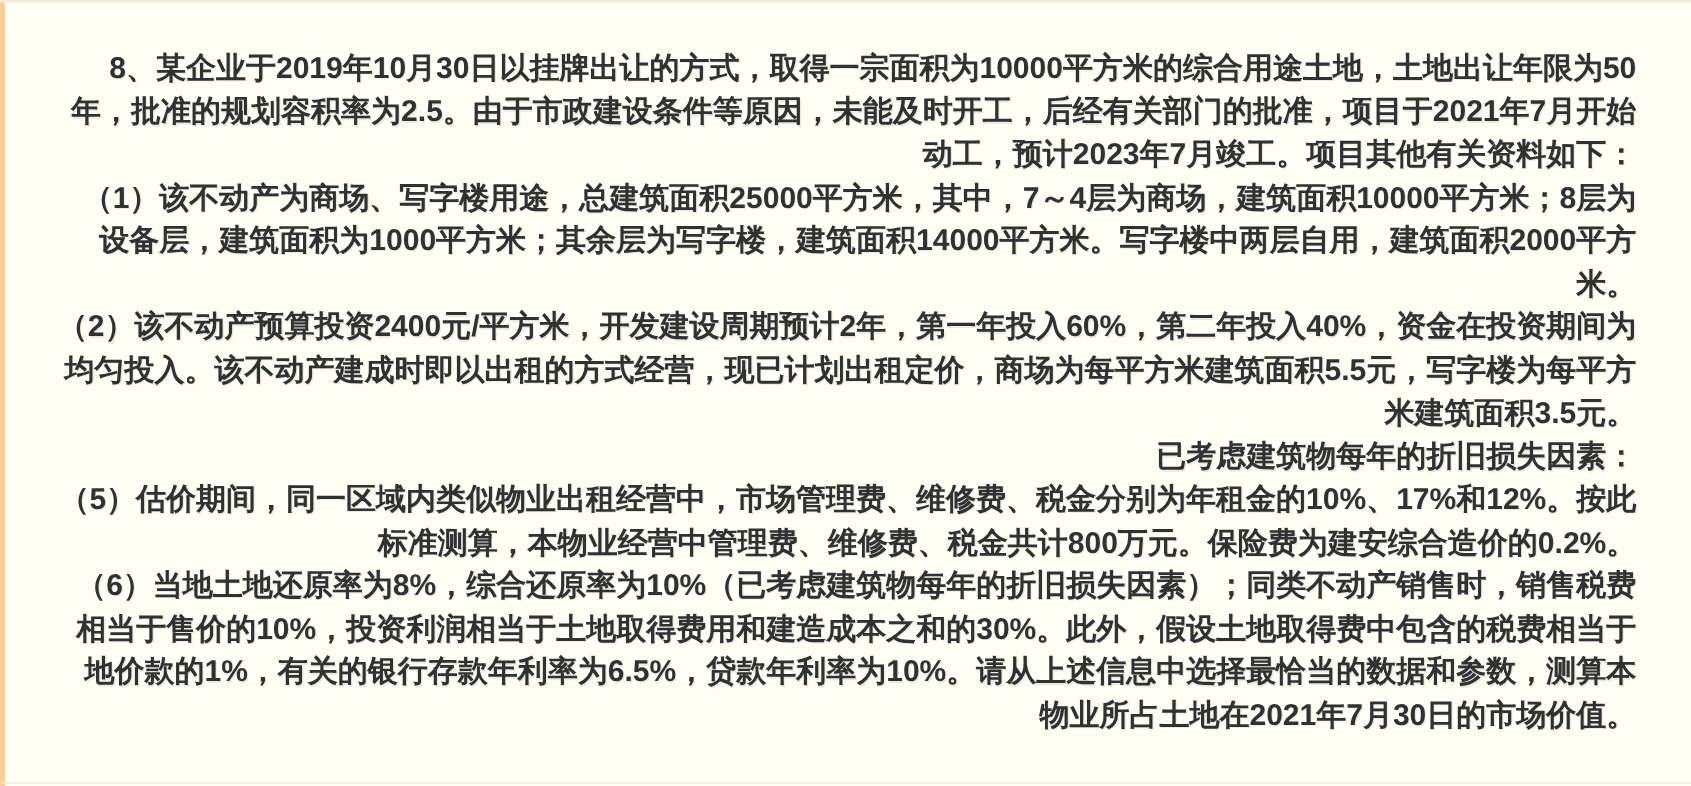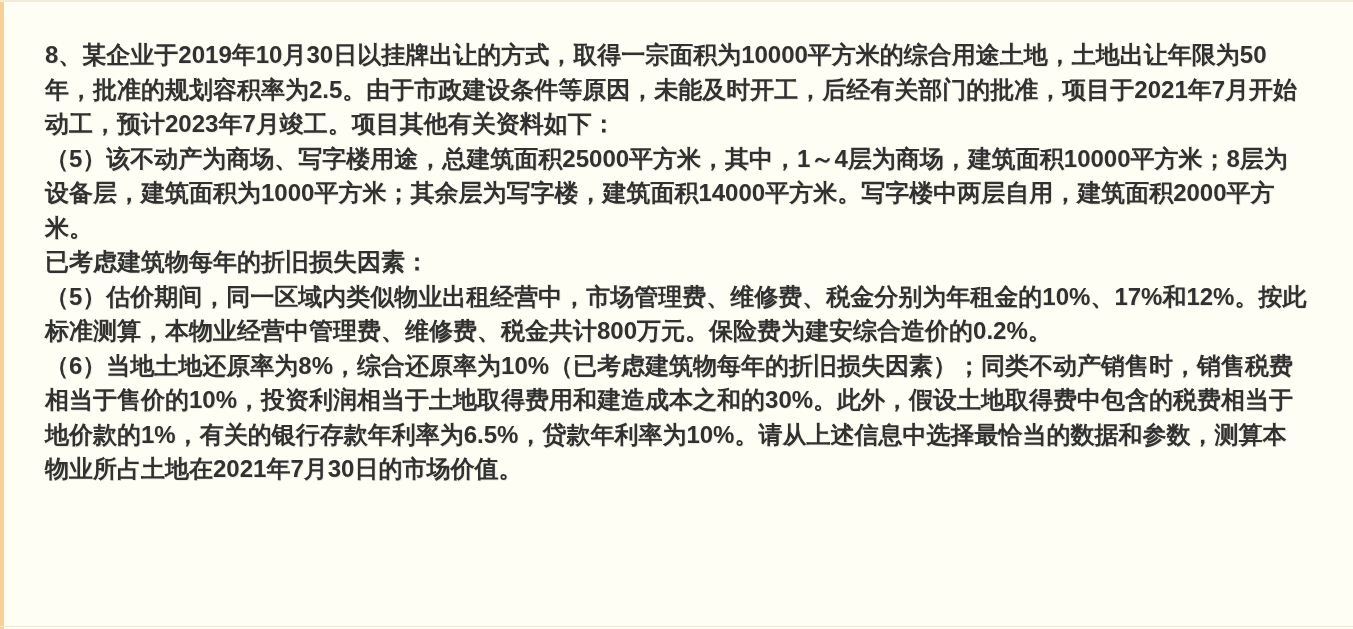--- a/index.html
+++ b/index.html
@@ -45,28 +45,30 @@
     padding: 36px 44px 0 45px;
   }
   .content p {
     margin: 0;
     font-size: 24px;
     line-height: 34.5px;
     font-weight: 700;
     color: #313131;
     text-shadow: 1px 1px 0 rgba(0,0,0,0.08);
     word-break: break-all;
+    text-align: right;
   }
 </style>
 </head>
 <body>
 
 <div class="page">
   <div class="accent-stripe"></div>
   <div class="content">
     <p>8、某企业于2019年10月30日以挂牌出让的方式，取得一宗面积为10000平方米的综合用途土地，土地出让年限为50年，批准的规划容积率为2.5。由于市政建设条件等原因，未能及时开工，后经有关部门的批准，项目于2021年7月开始动工，预计2023年7月竣工。项目其他有关资料如下：</p>
-    <p>（5）该不动产为商场、写字楼用途，总建筑面积25000平方米，其中，1～4层为商场，建筑面积10000平方米；8层为设备层，建筑面积为1000平方米；其余层为写字楼，建筑面积14000平方米。写字楼中两层自用，建筑面积2000平方米。</p>
+    <p>（1）该不动产为商场、写字楼用途，总建筑面积25000平方米，其中，7～4层为商场，建筑面积10000平方米；8层为设备层，建筑面积为1000平方米；其余层为写字楼，建筑面积14000平方米。写字楼中两层自用，建筑面积2000平方米。</p>
+    <p>（2）该不动产预算投资2400元/平方米，开发建设周期预计2年，第一年投入60%，第二年投入40%，资金在投资期间为均匀投入。该不动产建成时即以出租的方式经营，现已计划出租定价，商场为每平方米建筑面积5.5元，写字楼为每平方米建筑面积3.5元。</p>
     <p>已考虑建筑物每年的折旧损失因素：</p>
     <p>（5）估价期间，同一区域内类似物业出租经营中，市场管理费、维修费、税金分别为年租金的10%、17%和12%。按此标准测算，本物业经营中管理费、维修费、税金共计800万元。保险费为建安综合造价的0.2%。</p>
     <p>（6）当地土地还原率为8%，综合还原率为10%（已考虑建筑物每年的折旧损失因素）；同类不动产销售时，销售税费相当于售价的10%，投资利润相当于土地取得费用和建造成本之和的30%。此外，假设土地取得费中包含的税费相当于地价款的1%，有关的银行存款年利率为6.5%，贷款年利率为10%。请从上述信息中选择最恰当的数据和参数，测算本物业所占土地在2021年7月30日的市场价值。</p>
   </div>
   <div class="bottom-hairline"></div>
 </div>
 
 </body></html>

